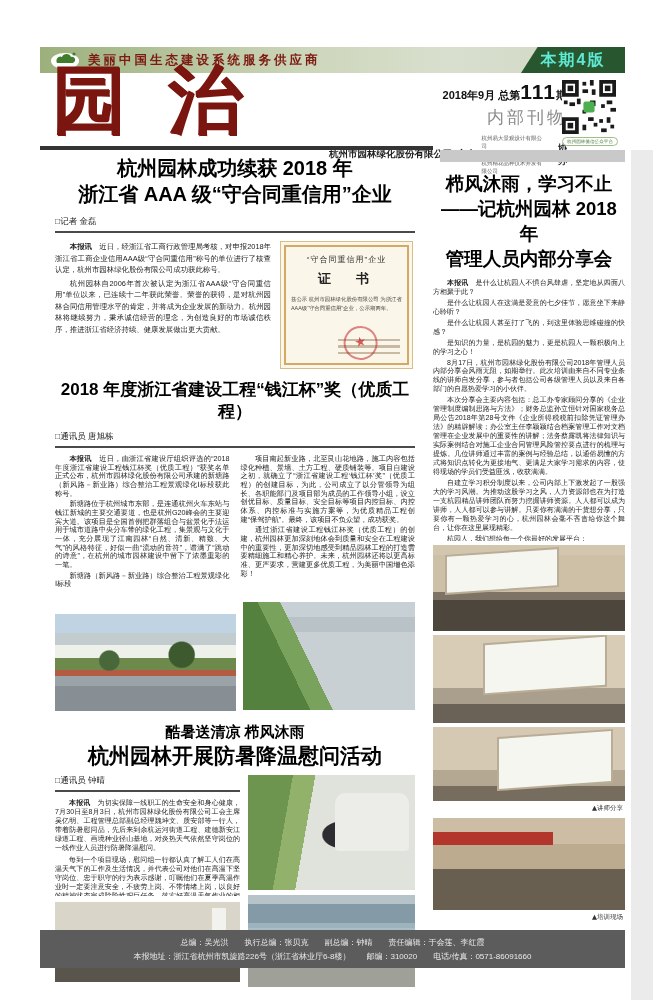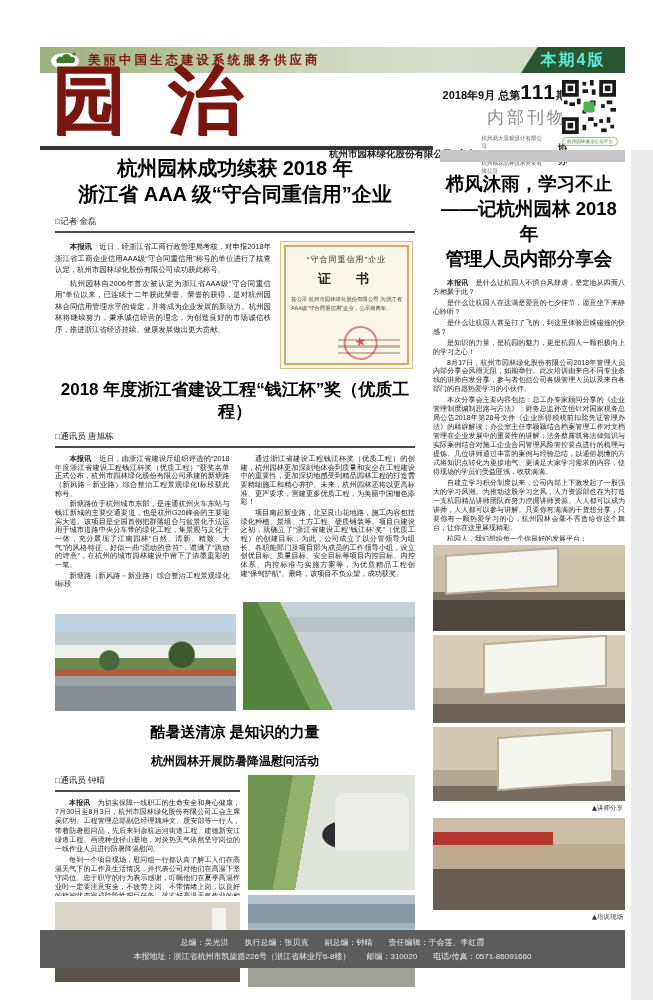--- a/index.html
+++ b/index.html
@@ -79,21 +79,21 @@
         linear-gradient(180deg,#bfd3e2 0 20%,#c2ccce 20% 32%,#eef0ea 32% 45%,#6d8a4c 45% 58%,
           #b35b43 58% 64%,#9aa3a8 64% 74%,#878f94 74% 100%);}
   .photo-street-right{width:172px;height:108px;
       background:
         linear-gradient(64deg,#55813f 0 30%,#79a35c 30% 40%,transparent 40%),
         linear-gradient(180deg,#c6d0d5 0 14%,#b9c2c7 14% 28%,#c9d0d4 28% 100%);}
 
   
   .a3{margin-top:10px;}
   .a3-head1{font-size:15px;}
-  .a3-head2{font-size:12px;margin-top:12px;}
+  .a3-head2{font-size:21px;}
   .a3-body{display:flex;gap:8px;margin-top:6px;}
   .a3-left{width:185px;}
   .a3-left .byline-row{width:100%;}
   .a3-text{margin-top:6px;font-size:7px;line-height:1.3;height:98px;overflow:hidden;}
   .photo-meeting{width:185px;height:80px;margin-top:6px;
       background:linear-gradient(180deg,#dad5c9 0 52%,#8d887d 52% 60%,#59554c 60% 100%);}
   .ac-unit{position:absolute;right:14px;top:6px;width:14px;height:40px;background:#f2f2ee;}
   .a3-right{width:167px;display:flex;flex-direction:column;gap:5px;}
   .photo-trunk{width:167px;height:115px;
       background:
@@ -236,31 +236,31 @@
 
     <div class="a2">
       <div class="headline a2-head">
         <div>2018 年度浙江省建设工程“钱江杯”奖（优质工程）</div>
       </div>
       <div class="byline-row">□通讯员 唐旭栋</div>
       <div class="a2-cols body-text">
         <p><span class="lead">本报讯</span>　<span>近日，由浙江省建设厅组织评选的“2018年度浙江省建设工程钱江杯奖（优质工程）”获奖名单正式公布，杭州市园林绿化股份有限公司承建的新塘路（新风路－新业路）综合整治工程景观绿化Ⅰ标段获此称号。</span></p>
         <p>新塘路位于杭州城市东部，是连通杭州火车东站与钱江新城的主要交通要道，也是杭州G20峰会的主要迎宾大道。该项目是全国首例把群落组合与盆景化手法运用于城市道路中央分车带的绿化工程，集景观与文化于一体，充分展现了江南园林“自然、清新、精致、大气”的风格特征，好似一曲“流动的音符”，谱满了“跳动的诗意”，在杭州的城市园林建设中留下了浓墨重彩的一笔。</p>
         <p>新塘路（新风路－新业路）综合整治工程景观绿化Ⅰ标段</p>
+        <p>项目南起新业路，北至艮山花地路，施工内容包括绿化种植、景墙、土方工程、硬质铺装等。项目自建设之初，就确立了“浙江省建设工程‘钱江杯’奖”（优质工程）的创建目标，为此，公司成立了以分管领导为组长、各职能部门及项目部为成员的工作领导小组，设立创优目标、质量目标、安全目标等项目内控目标、内控体系、内控标准与实施方案等，为优质精品工程创建“保驾护航”。最终，该项目不负众望，成功获奖。</p>
         <p>通过浙江省建设工程钱江杯奖（优质工程）的创建，杭州园林更加深刻地体会到质量和安全在工程建设中的重要性，更加深切地感受到精品园林工程的打造需要精细施工和精心养护。未来，杭州园林还将以更高标准、更严要求，营建更多优质工程，为美丽中国增色添彩！</p>
-        <p>项目南起新业路，北至艮山花地路，施工内容包括绿化种植、景墙、土方工程、硬质铺装等。项目自建设之初，就确立了“浙江省建设工程‘钱江杯’奖”（优质工程）的创建目标，为此，公司成立了以分管领导为组长、各职能部门及项目部为成员的工作领导小组，设立创优目标、质量目标、安全目标等项目内控目标、内控体系、内控标准与实施方案等，为优质精品工程创建“保驾护航”。最终，该项目不负众望，成功获奖。</p>
       </div>
       <div class="a2-photos">
         <div class="photo photo-street-left"></div>
         <div class="photo photo-street-right"></div>
       </div>
     </div>
 
     <div class="a3">
-      <div class="headline a3-head1">酷暑送清凉  是知识的力量</div>
+      <div class="headline a3-head1">酷暑送清凉  栉风沐雨</div>
       <div class="headline a3-head2">杭州园林开展防暑降温慰问活动</div>
       <div class="a3-body">
         <div class="a3-left">
           <div class="byline-row">□通讯员 钟晴</div>
           <div class="a3-text body-text">
             <p><span class="lead">本报讯</span>　<span>为切实保障一线职工的生命安全和身心健康，7月30日至8月3日，杭州市园林绿化股份有限公司工会主席吴亿明、工程管理总部副总经理魏坤文、质安部等一行人，带着防暑慰问品，先后来到余杭运河街道工程、建德新安江绿道工程、画境种业径山基地，对炎热天气依然坚守岗位的一线作业人员进行防暑降温慰问。</span></p>
             <p>每到一个项目现场，慰问组一行都认真了解工人们在高温天气下的工作及生活情况，并代表公司对他们在高温下坚守岗位、忠于职守的行为表示感谢，叮嘱他们在夏季高温作业时一定要注意安全，不疲劳上岗、不带情绪上岗，以良好的精神状态完成除险性艰巨任务，落实好高温天气作业的相关保障措施。施工生产中，要严格按照国家有关规定，在确保安全的前提下完成各项施工工作。</p>
           </div>
           <div class="photo photo-meeting">
             <div class="ac-unit"></div>

